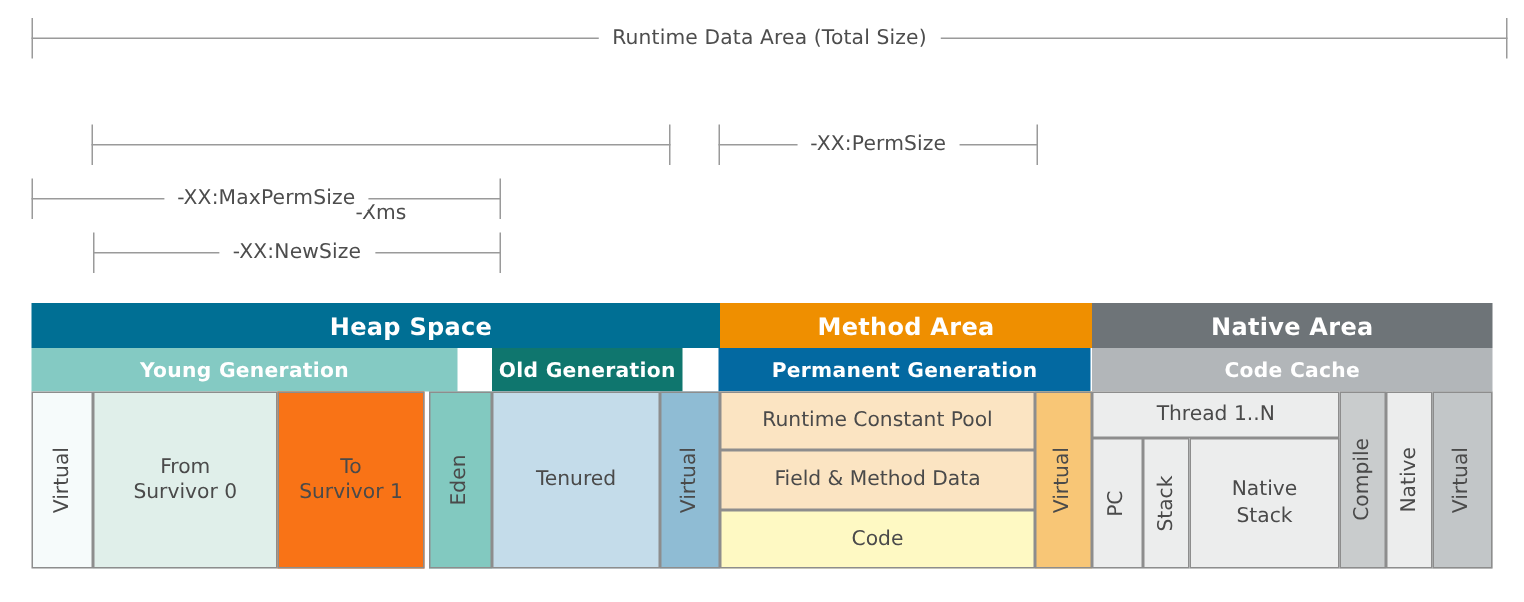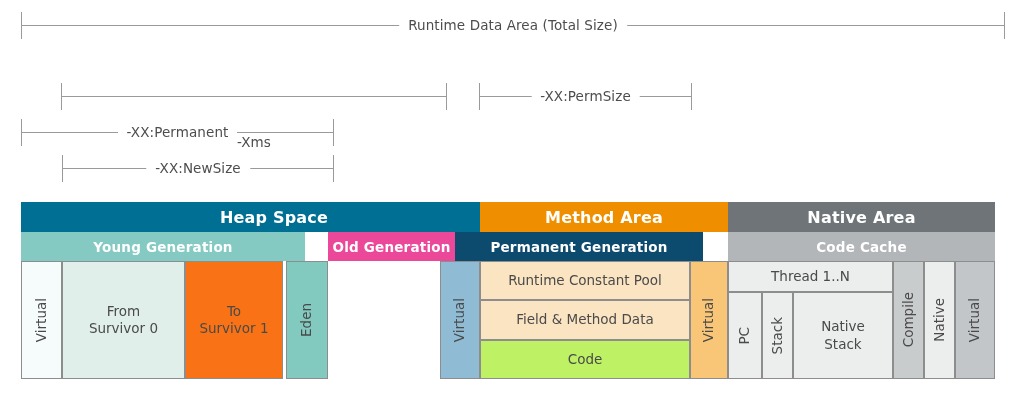--- a/index.html
+++ b/index.html
@@ -114,21 +114,21 @@
       <div class="mlabel" style="left: 254px; margin-top: 46px;">-Xms</div>
       <div class="mline" style="left: 479px; width: 213px;"></div>
       <div class="mcap" style="left: 479px;"></div>
       <div class="mcap" style="left: 691px;"></div>
       <div class="mlabel" style="left: 585.5px;">-XX:PermSize</div>
     </div>
     <div class="mrow" style="left: 0px; top: 115px; width: 1016px;">
       <div class="mline" style="left: 21px; width: 313px;"></div>
       <div class="mcap" style="left: 21px;"></div>
       <div class="mcap" style="left: 333px;"></div>
-      <div class="mlabel" style="left: 177.5px;">-XX:Permanent</div>
+      <div class="mlabel" style="left: 177.5px;">-XX:MaxPermSize</div>
     </div>
     <div class="mrow" style="left: 0px; top: 151px; width: 1016px;">
       <div class="mline" style="left: 62px; width: 272px;"></div>
       <div class="mcap" style="left: 62px;"></div>
       <div class="mcap" style="left: 333px;"></div>
       <div class="mlabel" style="left: 198px;">-XX:NewSize</div>
     </div>
   </div>
 
 <div id="blocks">
@@ -137,41 +137,44 @@
     </div>
     <div class="cell hdr1" style="left: 459px; width: 248px; background: rgb(239, 143, 0);">
       <span>Method Area</span>
     </div>
     <div class="cell hdr1" style="left: 707px; width: 267px; background: rgb(110, 116, 120);">
       <span>Native Area</span>
     </div>
     <div class="cell hdr2" style="left: 0px; width: 284px; background: rgb(132, 202, 195);">
       <span>Young Generation</span>
     </div>
-    <div class="cell hdr2" style="left: 307px; width: 127px; background: #ec4899;">
+    <div class="cell hdr2" style="left: 307px; width: 127px; background: #0f766e;">
       <span>Old Generation</span>
     </div>
-    <div class="cell hdr2" style="left: 434px; width: 248px; background: #0c4a6e;">
+    <div class="cell hdr2" style="left: 458px; width: 248px; background: #0369a1;">
       <span>Permanent Generation</span>
     </div>
     <div class="cell hdr2" style="left: 707px; width: 267px; background: rgb(178, 182, 185);">
       <span>Code Cache</span>
     </div>
     <div class="cell body" style="left: 0px; width: 41px; background: rgb(246, 251, 251);">
       <span class="vert">Virtual</span>
     </div>
     <div class="cell body" style="left: 41px; width: 123px; background: rgb(224, 239, 234);">
       <span>From<br>Survivor 0</span>
     </div>
     <div class="cell body" style="left: 164px; width: 98px; background: #f97316;">
       <span>To<br>Survivor 1</span>
     </div>
     <div class="cell body" style="left: 265px; width: 42px; background: rgb(130, 201, 192);">
       <span class="vert">Eden</span>
     </div>
+    <div class="cell body" style="left: 307px; width: 112px; background: rgb(196, 220, 234);">
+      <span>Tenured</span>
+    </div>
     <div class="cell body" style="left: 419px; width: 40px; background: rgb(143, 188, 212);">
       <span class="vert">Virtual</span>
     </div>
     <div class="cell body" style="left: 669px; width: 38px; background: rgb(248, 198, 118);">
       <span class="vert">Virtual</span>
     </div>
     <div class="cell body" style="left: 707px; width: 34px; background: rgb(236, 237, 237); top: 90px; height: 87px;">
       <span class="vert">PC</span>
     </div>
     <div class="cell body" style="left: 741px; width: 31px; background: rgb(236, 237, 237); top: 90px; height: 87px;">
@@ -188,19 +191,19 @@
     </div>
     <div class="cell body" style="left: 934px; width: 40px; background: rgb(194, 198, 200);">
       <span class="vert">Virtual</span>
     </div>
     <div class="cell cell sub" style="left: 459px; width: 210px; top: 59px; height: 39px; background: rgb(251, 228, 194);">
       <span>Runtime Constant Pool</span>
     </div>
     <div class="cell cell sub" style="left: 459px; width: 210px; top: 98px; height: 40px; background: rgb(251, 228, 194);">
       <span>Field &amp; Method Data</span>
     </div>
-    <div class="cell cell sub" style="left: 459px; width: 210px; top: 138px; height: 39px; background: #bef264;">
+    <div class="cell cell sub" style="left: 459px; width: 210px; top: 138px; height: 39px; background: #fef9c3;">
       <span>Code</span>
     </div>
     <div class="cell cell sub" style="left: 707px; width: 165px; top: 59px; height: 31px; background: rgb(236, 237, 237); position: absolute; text-align: right;">
       <span>Thread 1..N</span>
     </div>
   </div>
 
 </body></html>

